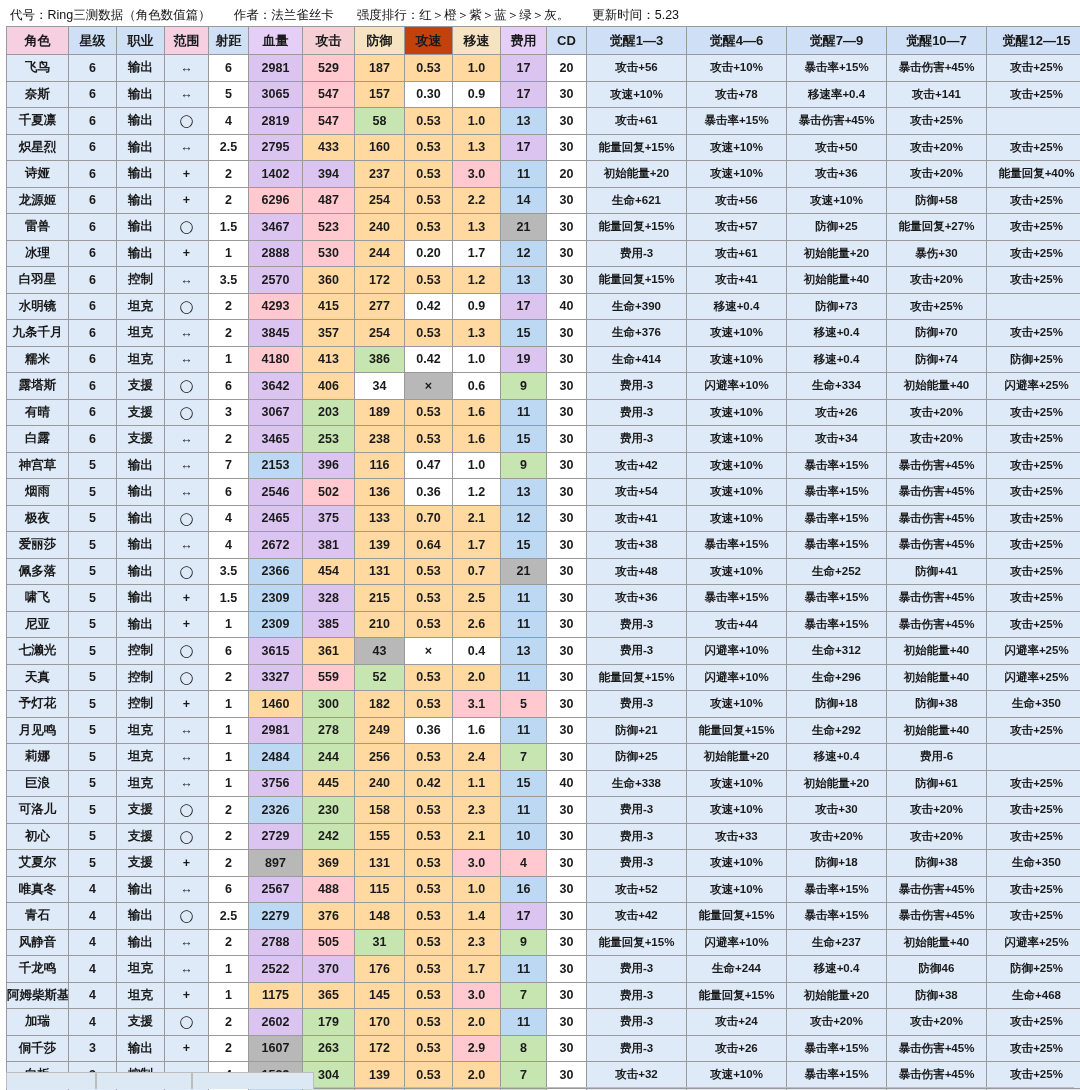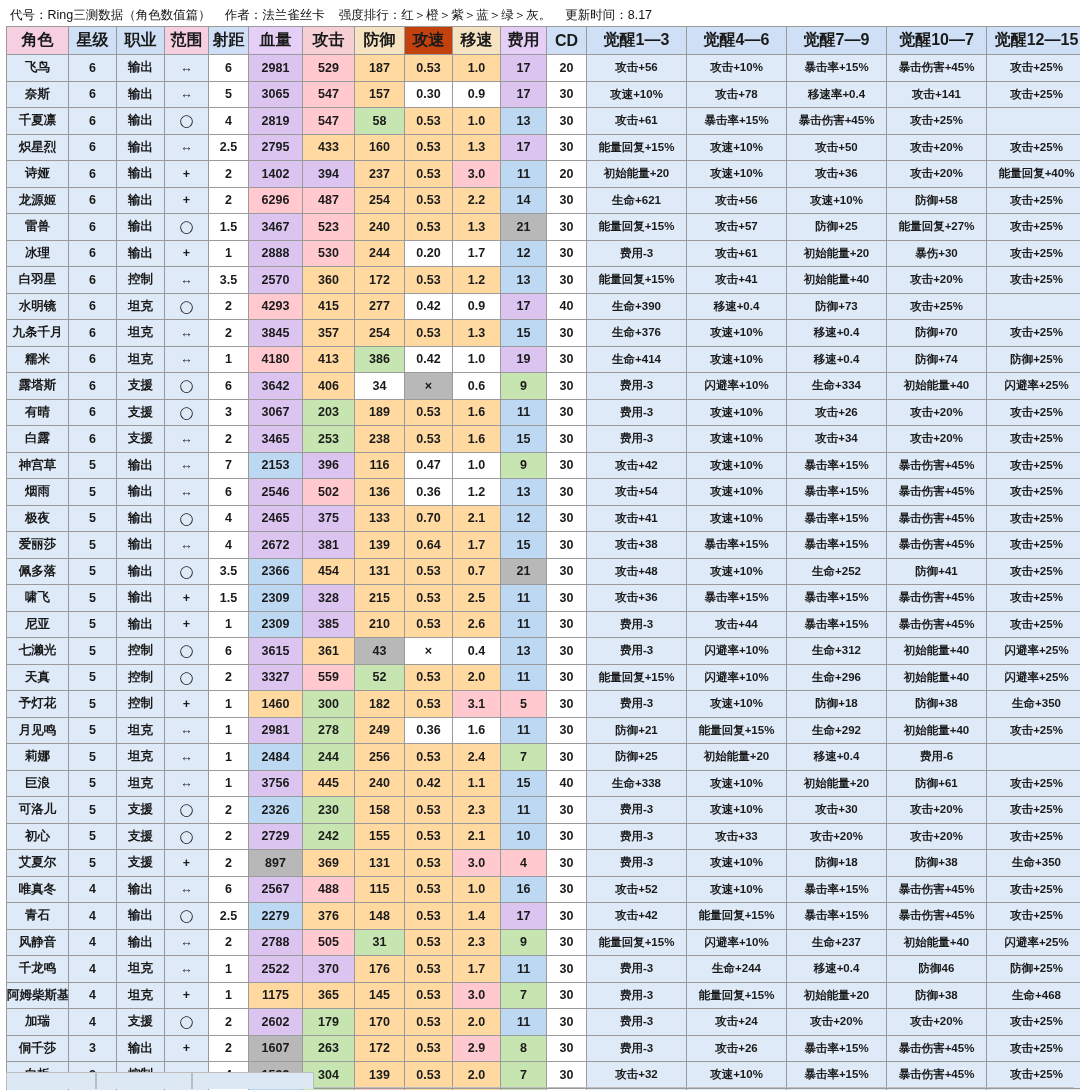--- a/index.html
+++ b/index.html
@@ -11,42 +11,42 @@
     color:#111;
     overflow:hidden;
   }
   .sheet{width:1080px;height:1090px;position:relative;box-sizing:border-box;padding:4px 4px 0 4px;}
   .topbar{
     display:flex;align-items:center;
     height:22px;
     font-size:12.5px;
     padding:0 6px;
     white-space:nowrap;
-    gap:0px;
+    gap:9px;
   }
   .topbar .seg{margin-right:14px;}
   table{
     border-collapse:collapse;
     table-layout:fixed;
     width:1070px;
     margin-left:2px;
   }
   td,th{
     border:1px solid #9a9a9a;
     text-align:center;
     vertical-align:middle;
     padding:0;
     height:25.5px;
     font-size:12.5px;
     font-weight:bold;
     color:#1a1a1a;
     overflow:hidden;
     white-space:nowrap;
   }
-  thead th{height:27px;font-size:16px;}
+  thead th{height:27px;font-size:13px;}
   
   col.c-name{width:62px}
   col.c-star{width:48px}
   col.c-job{width:48px}
   col.c-range{width:44px}
   col.c-dist{width:40px}
   col.c-hp{width:54px}
   col.c-atk{width:52px}
   col.c-def{width:50px}
   col.c-as{width:48px}
@@ -96,21 +96,21 @@
 </style>
 </head>
 <body>
 
 <div class="sheet">
 
   <div class="topbar">
     <span class="seg">代号：Ring三测数据（角色数值篇）</span>
     <span class="seg">作者：法兰雀丝卡</span>
     <span class="seg">强度排行：红＞橙＞紫＞蓝＞绿＞灰。</span>
-    <span class="seg">更新时间：8.17</span>
+    <span class="seg">更新时间：5.23</span>
   </div>
 
   <table>
     <colgroup>
       <col class="c-name">
         <col class="c-star">
         <col class="c-job">
         <col class="c-range">
         <col class="c-dist">
       <col class="c-hp">

